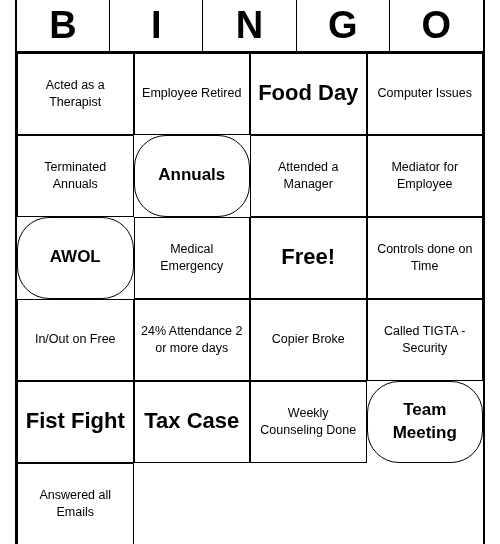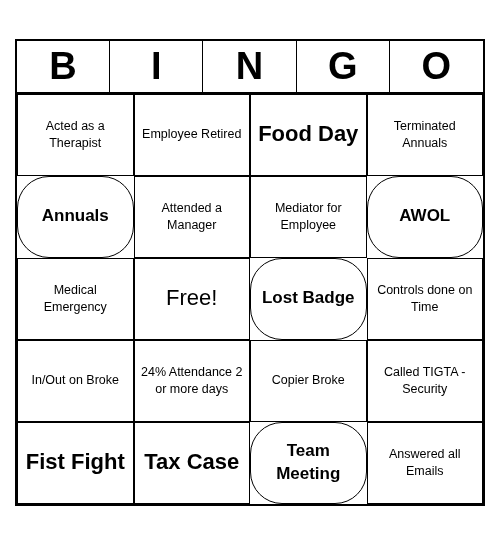--- a/index.html
+++ b/index.html
@@ -45,21 +45,21 @@
       min-height: 82px;
       padding: 4px;
       font-size: 12.5px;
       line-height: 1.3;
     }
     .bingo-cell:nth-child(5n) {
       border-right: 1px solid #000;
     }
     .bingo-cell.free {
       font-size: 22px;
-      font-weight: normal;
+      font-weight: bold;
     }
     .bingo-cell.large-text {
       font-size: 22px;
       font-weight: bold;
     }
     .bingo-cell.medium-text {
       font-size: 17px;
       font-weight: bold;
       border-radius: 32px;
     }
@@ -72,31 +72,32 @@
     <div class="bingo-letter">B</div>
     <div class="bingo-letter">I</div>
     <div class="bingo-letter">N</div>
     <div class="bingo-letter">G</div>
     <div class="bingo-letter">O</div>
   </div>
   <div class="bingo-grid">
   <div class="bingo-cell">Acted as a Therapist</div>
       <div class="bingo-cell">Employee Retired</div>
       <div class="bingo-cell large-text">Food Day</div>
+      <div class="bingo-cell">Computer Issues</div>
       <div class="bingo-cell">Terminated Annuals</div>
       <div class="bingo-cell medium-text">Annuals</div>
       <div class="bingo-cell">Attended a Manager</div>
       <div class="bingo-cell">Mediator for Employee</div>
       <div class="bingo-cell medium-text">AWOL</div>
       <div class="bingo-cell">Medical Emergency</div>
       <div class="bingo-cell free">Free!</div>
-      <div class="bingo-cell medium-text">Lost Badge</div>
       <div class="bingo-cell">Controls done on Time</div>
-      <div class="bingo-cell">In/Out on Broke</div>
+      <div class="bingo-cell">In/Out on Free</div>
       <div class="bingo-cell">24% Attendance 2 or more days</div>
       <div class="bingo-cell">Copier Broke</div>
       <div class="bingo-cell">Called TIGTA - Security</div>
       <div class="bingo-cell large-text">Fist Fight</div>
       <div class="bingo-cell large-text">Tax Case</div>
+      <div class="bingo-cell">Weekly Counseling Done</div>
       <div class="bingo-cell medium-text">Team Meeting</div>
       <div class="bingo-cell">Answered all Emails</div>
     </div>
 </div>
 
 </body></html>

